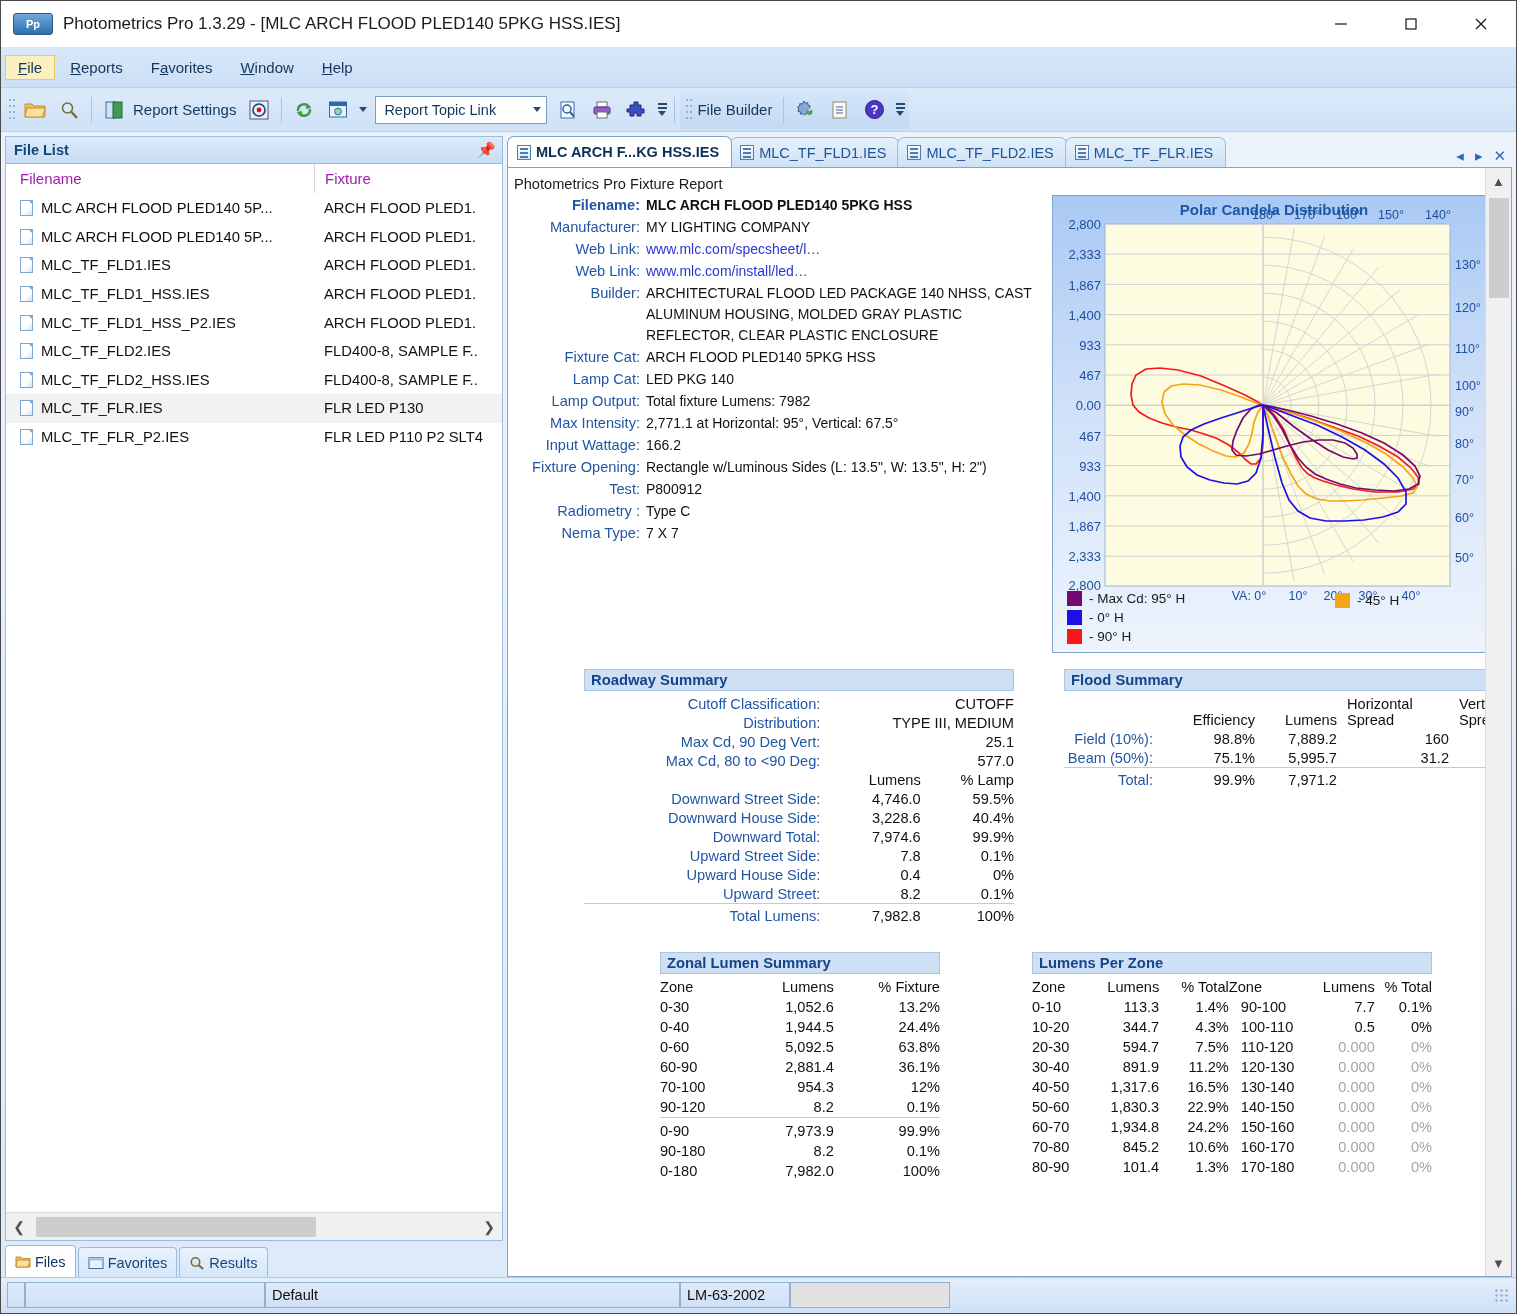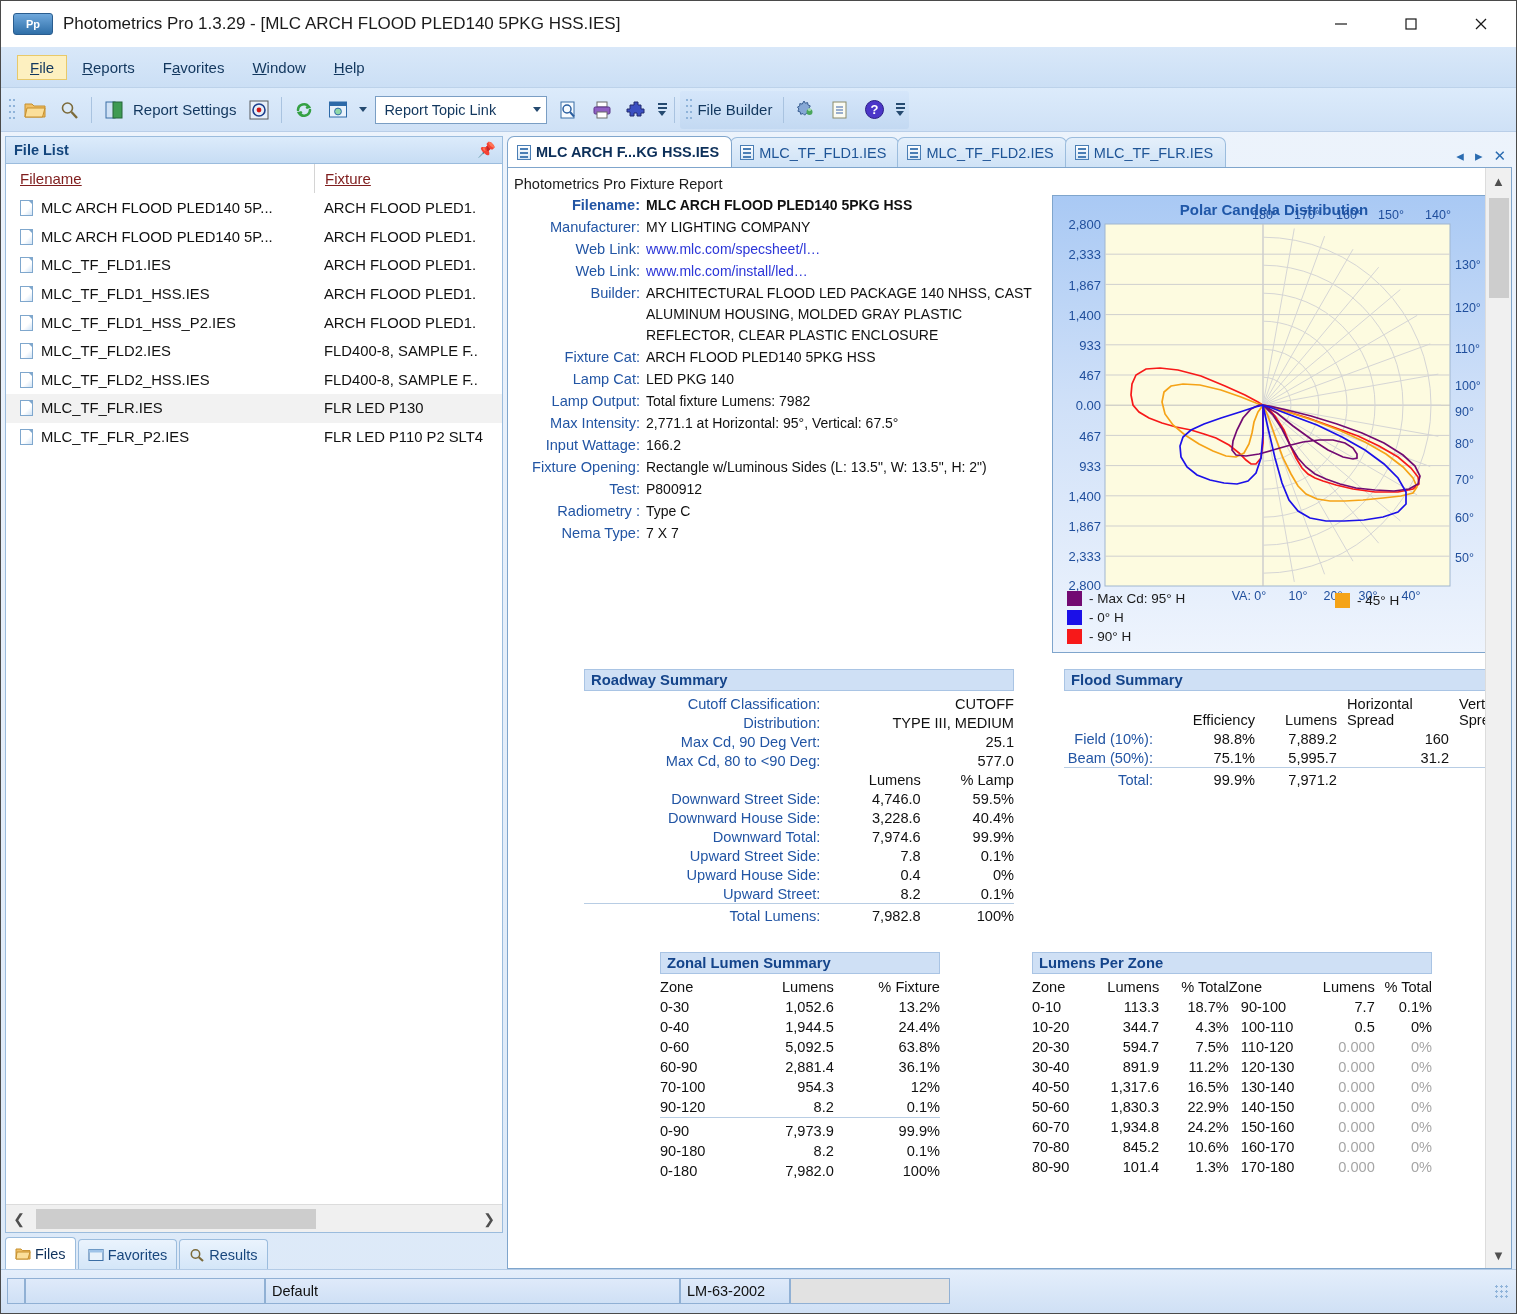--- a/index.html
+++ b/index.html
@@ -41,21 +41,21 @@
     width: 70px; height: 46px;
     display: flex; align-items: center; justify-content: center;
     color: #1a1a1a;
   }
 
   
   .menubar {
     height: 41px; min-height: 32px;
     background: linear-gradient(to bottom, #d9e8f9, #cbdff5);
     display: flex; align-items: center;
-    padding-left: 16px;
+    padding-left: 4px;
     border-bottom: 1px solid #bcd2ea;
   }
   .menu-item {
     padding: 4px 13px; font-size: 15px; color: #12375e;
     cursor: default; margin-right: 2px;
   }
   .menu-item.active {
     background: #fdf0c0;
     border: 1px solid #e8c96a;
     padding: 3px 12px;
@@ -125,24 +125,23 @@
   }
   .pin-icon { font-size: 15px; color: #16477f; transform: rotate(0deg); }
   .filelist {
     flex: 1; background: #fff;
     border: 1px solid #9bbcdd; border-top: none;
     display: flex; flex-direction: column; min-height: 0;
   }
   .fl-head {
     display: flex; height: 30px; min-height: 30px;
     border-bottom: 1px solid #ffffff;
-    font-size: 15px; color: #7f1d1d;
+    font-size: 15px; color: #a21caf;
     align-items: center;
     background: #fff;
-    text-decoration: underline;
   }
   .fl-head .col1 { width: 308px; padding-left: 14px; }
   .fl-head .col2 { flex: 1; padding-left: 10px; border-left: 1px solid #d4d4d4; height: 100%; display:flex; align-items:center; }
   .fl-rows { flex: 1; overflow: hidden; }
   .fl-row {
     display: flex; height: 28.6px; align-items: center; font-size: 14.8px; color: #111;
   }
   .fl-row.sel { background: #f2f2f2; }
   .fl-row .c1 { width: 308px; display: flex; align-items: center; padding-left: 14px; white-space: nowrap; overflow:hidden; }
   .fl-row .c2 { flex: 1; padding-left: 10px; white-space: nowrap; overflow: hidden; }
@@ -289,21 +288,21 @@
   .lpz-col { width: 400px; min-width: 400px; margin-left: 92px; }
   table.z { border-collapse: collapse; font-size: 14.6px; }
   table.z td { padding: 2px 0; white-space: nowrap; text-align: right; }
   table.z td.zn { text-align: left; padding-right: 8px; }
   table.z td.gray { color: #a6a6a6; }
   table.z tr.hdr td { color: #111; }
   table.z tr.sep td { border-top: 1px solid #b8cde4; padding-top: 5px; }
 
   
   .statusbar {
-    height: 44px; min-height: 36px;
+    height: 36px; min-height: 36px;
     display: flex; align-items: center; 
     padding: 3px 8px 5px 6px;
     background: linear-gradient(to bottom, #e4eefb, #cfe0f5);
     border-top: 1px solid #b3cbe6;
   }
   .sb-cell {
     height: 26px; background: linear-gradient(to bottom, #dfeafa, #cfe0f5);
     border: 1px solid #90b0d4;
     display: flex; align-items: center; padding: 0 6px;
     font-size: 14.5px; color: #101010;
@@ -976,21 +975,21 @@
                         <td class="zn" style="width: 60px;">Zone</td>
                         <td class="" style="width: 76px;">Lumens</td>
                         <td class="" style="width: 76px;">% Total</td>
                         <td class="zn" style="width: 80px;">Zone</td>
                         <td class="" style="width: 72px;">Lumens</td>
                         <td class="" style="width: 60px;">% Total</td>
                       </tr>
                       <tr>
                         <td class="zn">0-10</td>
                         <td class="">113.3</td>
-                        <td class="">18.7%</td>
+                        <td class="">1.4%</td>
                         <td class="zn" style="padding-left: 12px;">90-100</td>
                         <td class="">7.7</td>
                         <td class="">0.1%</td>
                       </tr>
                       <tr>
                         <td class="zn">10-20</td>
                         <td class="">344.7</td>
                         <td class="">4.3%</td>
                         <td class="zn" style="padding-left: 12px;">100-110</td>
                         <td class="">0.5</td>

